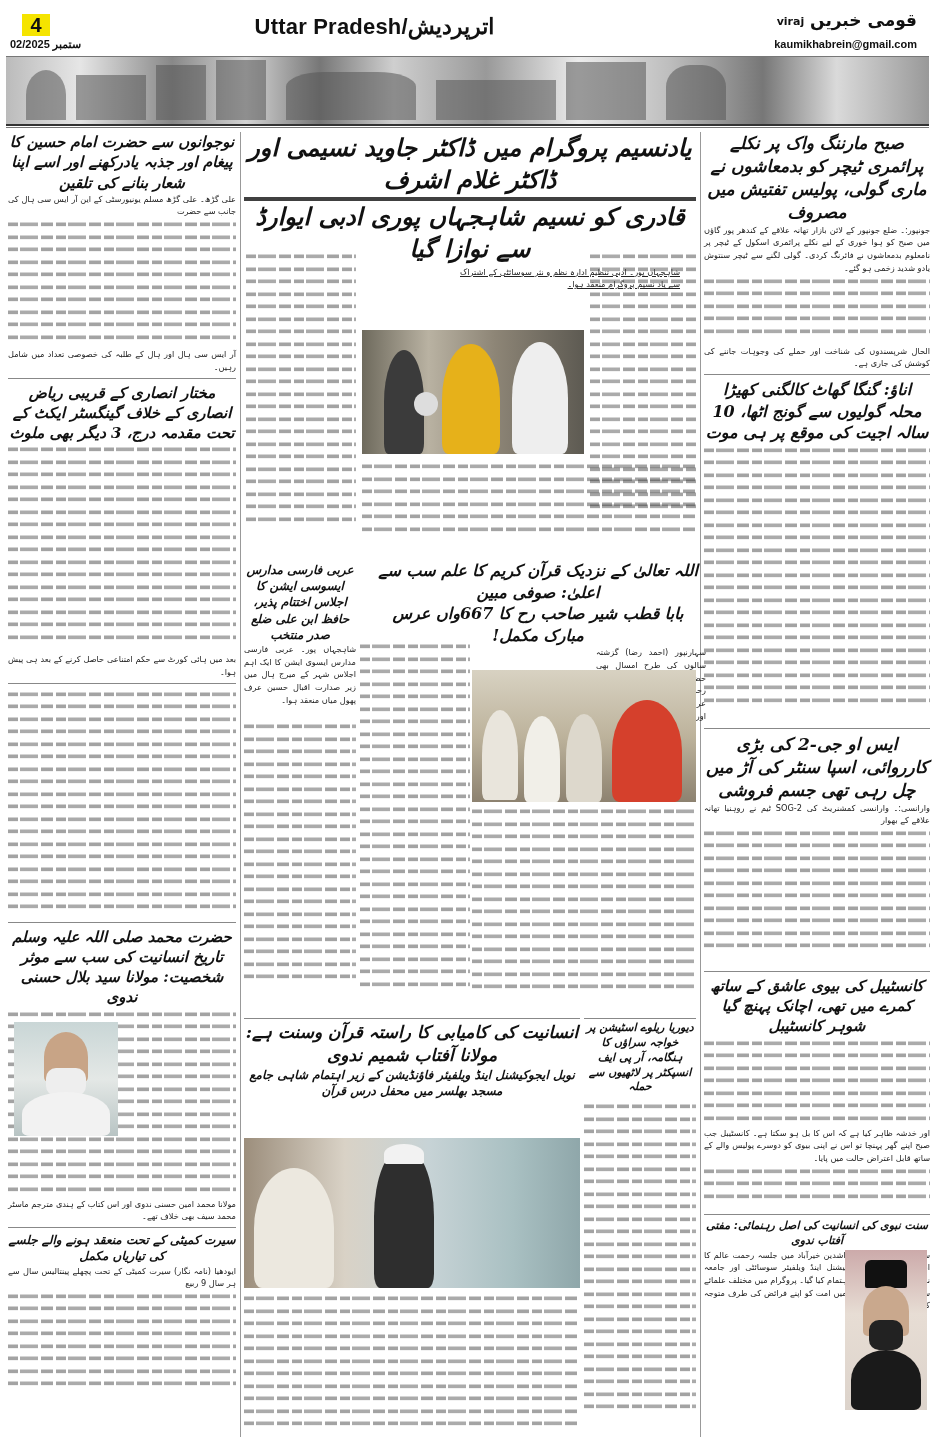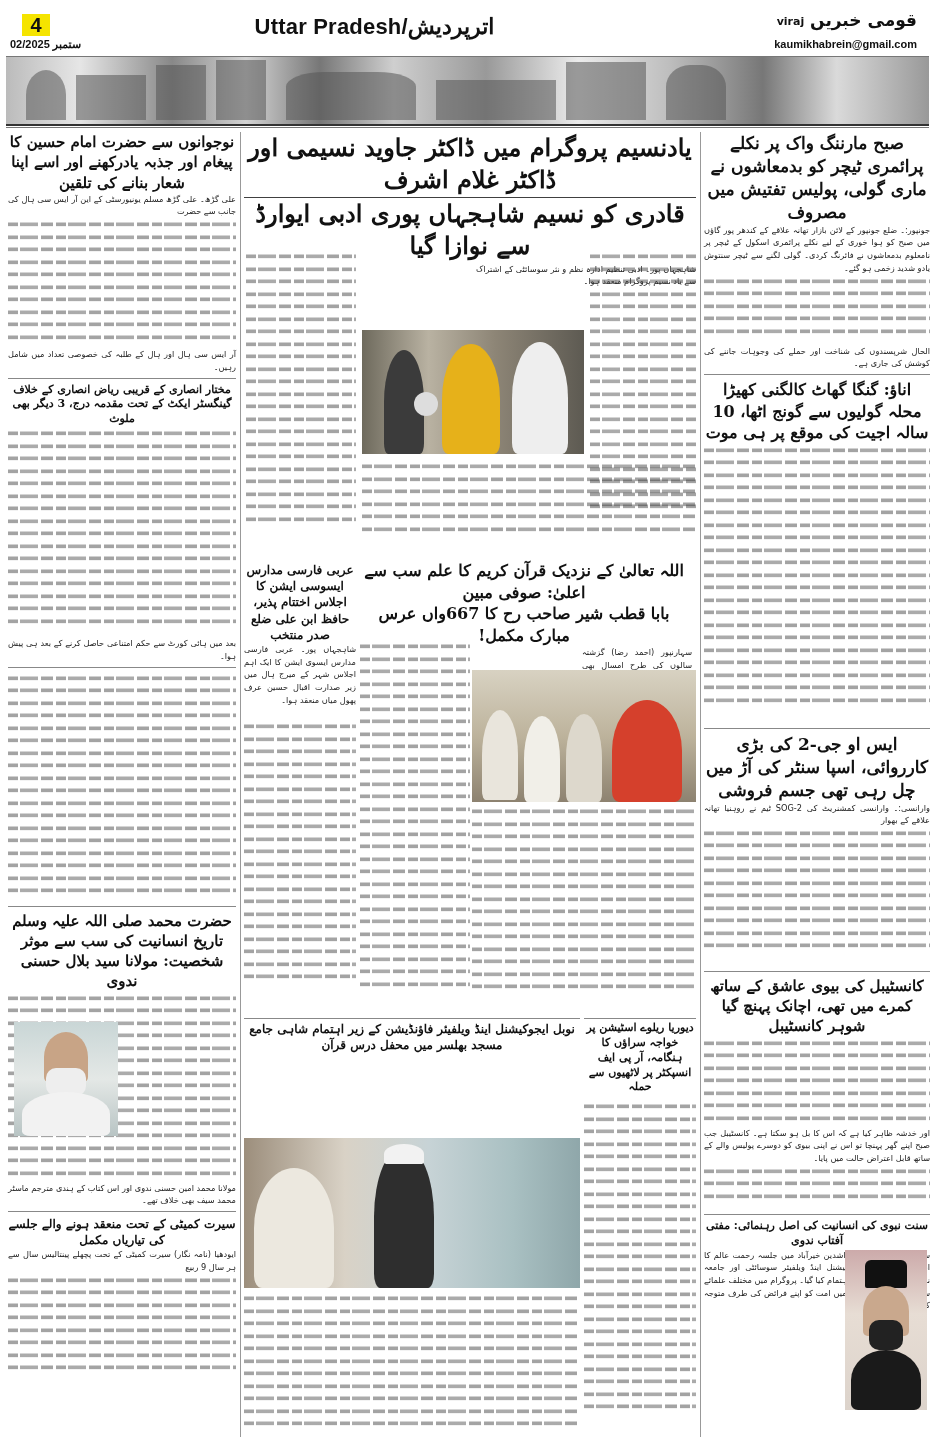--- a/index.html
+++ b/index.html
@@ -9,21 +9,21 @@
   .date { position: absolute; left: 10px; top: 38px; font: bold 11px "Liberation Sans", sans-serif; }
   .section-title { position: absolute; left: 0; width: 749px; top: 14px; text-align: center; font: bold 22px "Liberation Sans", sans-serif; letter-spacing: 0.2px; }
   .brand { position: absolute; right: 18px; top: 10px; font: bold 17px "DejaVu Sans", sans-serif; direction: rtl; }
   .brand .logo { display: inline-block; font-size: 11px; margin-left: 4px; vertical-align: middle; }
   .email { position: absolute; right: 18px; top: 38px; font: bold 11px "Liberation Sans", sans-serif; }
   .banner { position: absolute; left: 6px; top: 56px; width: 923px; height: 68px; background: linear-gradient(90deg,#bbb,#e6e6e6 8%,#888 18%,#d4d4d4 26%,#777 34%,#cfcfcf 42%,#999 52%,#ececec 62%,#bdbdbd 72%,#777 82%,#dadada 90%,#999); border-top: 1px solid #777; }
   .banner .bldg { position: absolute; bottom: 4px; background: #555; opacity: .55; }
   .banner-rule { position: absolute; left: 6px; top: 124px; width: 923px; height: 4px; border-top: 2px solid #333; border-bottom: 1px solid #777; }
   .col { position: absolute; top: 132px; direction: rtl; }
   .vline { position: absolute; top: 132px; width: 1px; background: #999; height: 1305px; }
-  .hl { font-family: "DejaVu Serif", serif; font-weight: bold; text-align: center; line-height: 1.35; color: #111; }
+  .hl { font-family: "DejaVu Serif", serif; font-weight: bold; text-align: center; line-height: 1.35; color: #111; font-style: italic; }
   .body-text { font-size: 8.2px; line-height: 1.55; text-align: justify; color: #222; }
   .body-text .ln { display: block; height: 12.5px; background: repeating-linear-gradient(90deg,#333 0 10px,transparent 10px 12px,#444 12px 30px,transparent 30px 33px,#333 33px 45px,transparent 45px 48px); opacity: .45; margin: 0 0 0 0; transform: scaleY(.28); transform-origin: center; }
   .rule { height: 1px; background: #888; margin: 4px 0; }
   .photo { position: absolute; background: linear-gradient(135deg,#8a7a6a,#c9b8a0 40%,#6f6f6f 70%,#b1a493); overflow: hidden; }
   .photo .fig { position: absolute; border-radius: 50% 50% 10% 10%; }
   .lines { position: absolute; }
 </style>
 </head>
 <body>
 
@@ -137,23 +137,23 @@
 </section>
 <div class="photo" style="left:845px;top:1250px;width:82px;height:160px;background:linear-gradient(180deg,#caa 0%,#e7ddd4 40%,#dcd3cb 100%);">
   <div class="fig" style="left:20px;top:10px;width:42px;height:28px;background:#111;border-radius:6px 6px 2px 2px;"></div>
   <div class="fig" style="left:18px;top:36px;width:46px;height:50px;background:#c9a88d;"></div>
   <div class="fig" style="left:24px;top:70px;width:34px;height:30px;background:#222;border-radius:10px;"></div>
   <div class="fig" style="left:6px;top:100px;width:70px;height:60px;background:#1a1a1a;"></div>
 </div>
 
 <section class="col" style="left:244px;width:452px;">
   <article>
-    <h1 class="hl" style="font-size:24px;border-bottom:1px solid #404040;">یادنسیم پروگرام میں ڈاکٹر جاوید نسیمی اور ڈاکٹر غلام اشرف</h1>
+    <h1 class="hl" style="font-size:24px;border-bottom:4px solid #404040;">یادنسیم پروگرام میں ڈاکٹر جاوید نسیمی اور ڈاکٹر غلام اشرف</h1>
     <h1 class="hl" style="font-size:24px;">قادری کو نسیم شاہجہاں پوری ادبی ایوارڈ سے نوازا گیا</h1>
-    <p class="body-text" style="width:220px;margin-right:0;">شاہجہاں پور۔ ادبی تنظیم ادارہ نظم و نثر سوسائٹی کے اشتراک سے یاد نسیم پروگرام منعقد ہوا۔</p>
+    <p class="body-text" style="width:220px;margin-right:16px;text-decoration:underline;">شاہجہاں پور۔ ادبی تنظیم ادارہ نظم و نثر سوسائٹی کے اشتراک سے یاد نسیم پروگرام منعقد ہوا۔</p>
   </article>
 </section>
 <div class="photo" style="left:362px;top:330px;width:222px;height:124px;background:linear-gradient(90deg,#6e6a5d,#b9b2a2 30%,#8d8576 60%,#5d5a52);">
   <div class="fig" style="left:22px;top:20px;width:40px;height:104px;background:#3b3b3b;"></div>
   <div class="fig" style="left:80px;top:14px;width:58px;height:110px;background:#e6b11a;"></div>
   <div class="fig" style="left:150px;top:12px;width:56px;height:112px;background:#eeeeee;"></div>
   <div class="fig" style="left:52px;top:62px;width:24px;height:24px;background:#ddd;border-radius:50%;"></div>
 </div>
 <div class="lines body-text" style="left:246px;top:250px;width:110px;height:300px;direction:rtl;">
     <span class="ln"></span>
@@ -204,21 +204,21 @@
   </div>
 <div class="lines body-text" style="left:362px;top:460px;width:334px;height:90px;direction:rtl;">
     <span class="ln"></span>
     <span class="ln"></span>
     <span class="ln"></span>
     <span class="ln"></span>
     <span class="ln"></span>
     <span class="ln"></span>
   </div>
 
-<div style="position:absolute;left:356px;top:560px;width:336px;direction:rtl;">
+<div style="position:absolute;left:370px;top:560px;width:336px;direction:rtl;">
   <h2 class="hl" style="font-size:16px;">اللہ تعالیٰ کے نزدیک قرآن کریم کا علم سب سے اعلیٰ: صوفی مبین</h2>
   <h2 class="hl" style="font-size:16px;">بابا قطب شیر صاحب رح کا 667واں عرس مبارک مکمل!</h2>
   <p class="body-text" style="width:110px;">سہارنپور (احمد رضا) گزشتہ سالوں کی طرح امسال بھی حضرت بابا قطب شیر صاحب رحمت اللہ علیہ کا 667 واں عرس مبارک اپنی پرانی روایات اور وقار</p>
 </div>
 <div class="photo" style="left:472px;top:670px;width:224px;height:132px;background:linear-gradient(180deg,#d8d2c2,#bdb39c 50%,#8d8270);">
   <div class="fig" style="left:10px;top:40px;width:36px;height:90px;background:#e9e5dc;"></div>
   <div class="fig" style="left:52px;top:46px;width:36px;height:86px;background:#f1efe8;"></div>
   <div class="fig" style="left:94px;top:44px;width:36px;height:88px;background:#ddd8cc;"></div>
   <div class="fig" style="left:140px;top:30px;width:70px;height:102px;background:#d5402c;"></div>
 </div>
@@ -323,20 +323,21 @@
     <span class="ln"></span>
     <span class="ln"></span>
     <span class="ln"></span>
     <span class="ln"></span>
     <span class="ln"></span>
     <span class="ln"></span>
     <span class="ln"></span>
   </div>
 
 <div style="position:absolute;left:244px;top:1018px;width:336px;direction:rtl;border-top:1px solid #888;padding-top:2px;">
+  <h2 class="hl" style="font-size:17px;">انسانیت کی کامیابی کا راستہ قرآن وسنت ہے: مولانا آفتاب شمیم ندوی</h2>
   <h3 class="hl" style="font-size:12px;">نوبل ایجوکیشنل اینڈ ویلفیئر فاؤنڈیشن کے زیر اہتمام شاہی جامع مسجد بھلسر میں محفل درس قرآن</h3>
 </div>
 <div class="photo" style="left:244px;top:1138px;width:336px;height:150px;background:linear-gradient(90deg,#9c8e7c,#d9d2c6 30%,#c7d3d6 55%,#a9c0c2 80%,#8fa7aa);">
   <div class="fig" style="left:10px;top:30px;width:80px;height:120px;background:#ece8df;"></div>
   <div class="fig" style="left:130px;top:8px;width:60px;height:142px;background:#2e2e2e;"></div>
   <div class="fig" style="left:140px;top:6px;width:40px;height:20px;background:#f2f2f2;"></div>
 </div>
 <div class="lines body-text" style="left:244px;top:1292px;width:336px;height:140px;direction:rtl;">
     <span class="ln"></span>
     <span class="ln"></span>
@@ -364,21 +365,21 @@
         <span class="ln"></span>
         <span class="ln"></span>
         <span class="ln"></span>
         <span class="ln"></span>
         <span class="ln"></span>
       </div>
     <p class="body-text">آر ایس سی ہال اور ہال کے طلبہ کی خصوصی تعداد میں شامل رہیں۔</p>
   </article>
   <div class="rule"></div>
   <article>
-    <h2 class="hl" style="font-size:11px;">مختار انصاری کے قریبی ریاض انصاری کے خلاف گینگسٹر ایکٹ کے تحت مقدمہ درج، 3 دیگر بھی ملوث</h2>
+    <h2 class="hl" style="font-size:15px;">مختار انصاری کے قریبی ریاض انصاری کے خلاف گینگسٹر ایکٹ کے تحت مقدمہ درج، 3 دیگر بھی ملوث</h2>
     <div class="body-text" style="height:210px;">
         <span class="ln"></span>
         <span class="ln"></span>
         <span class="ln"></span>
         <span class="ln"></span>
         <span class="ln"></span>
         <span class="ln"></span>
         <span class="ln"></span>
         <span class="ln"></span>
         <span class="ln"></span>

